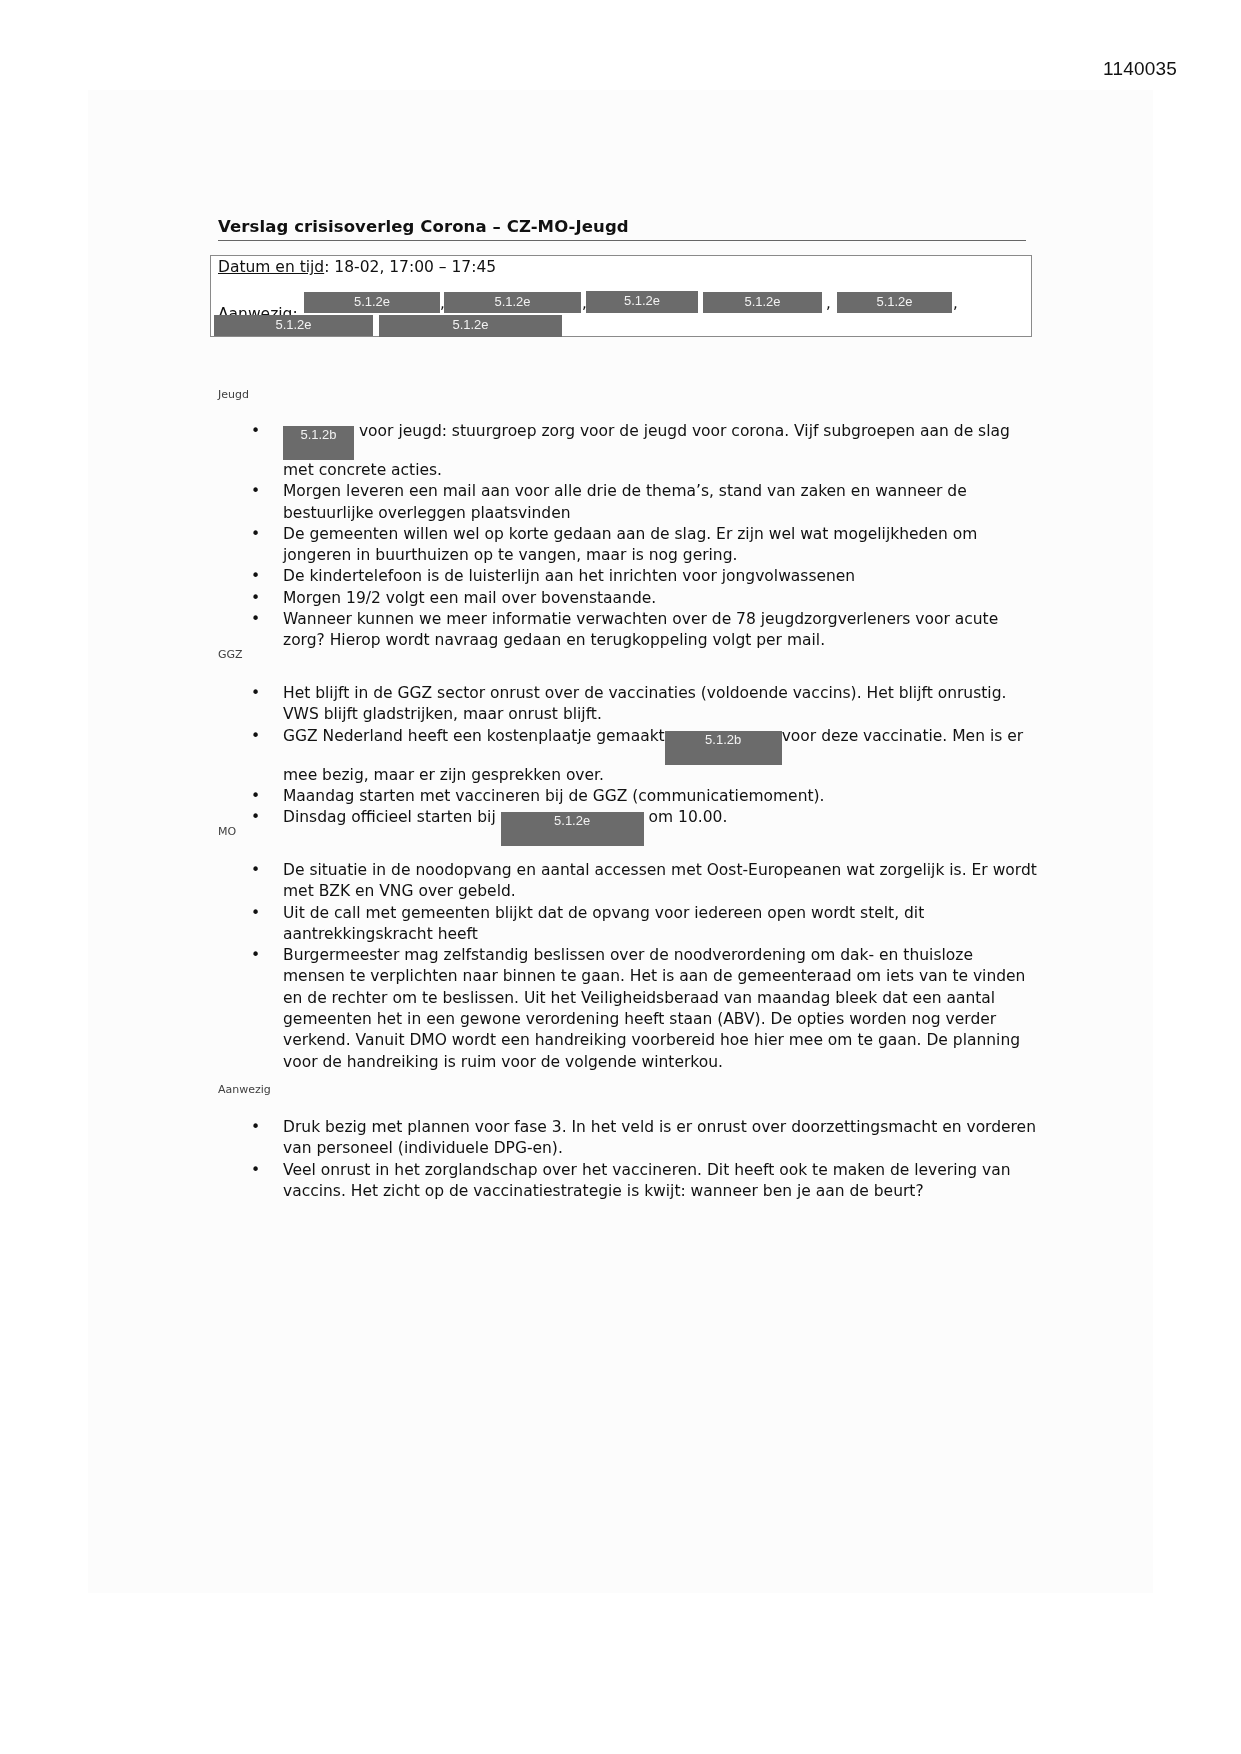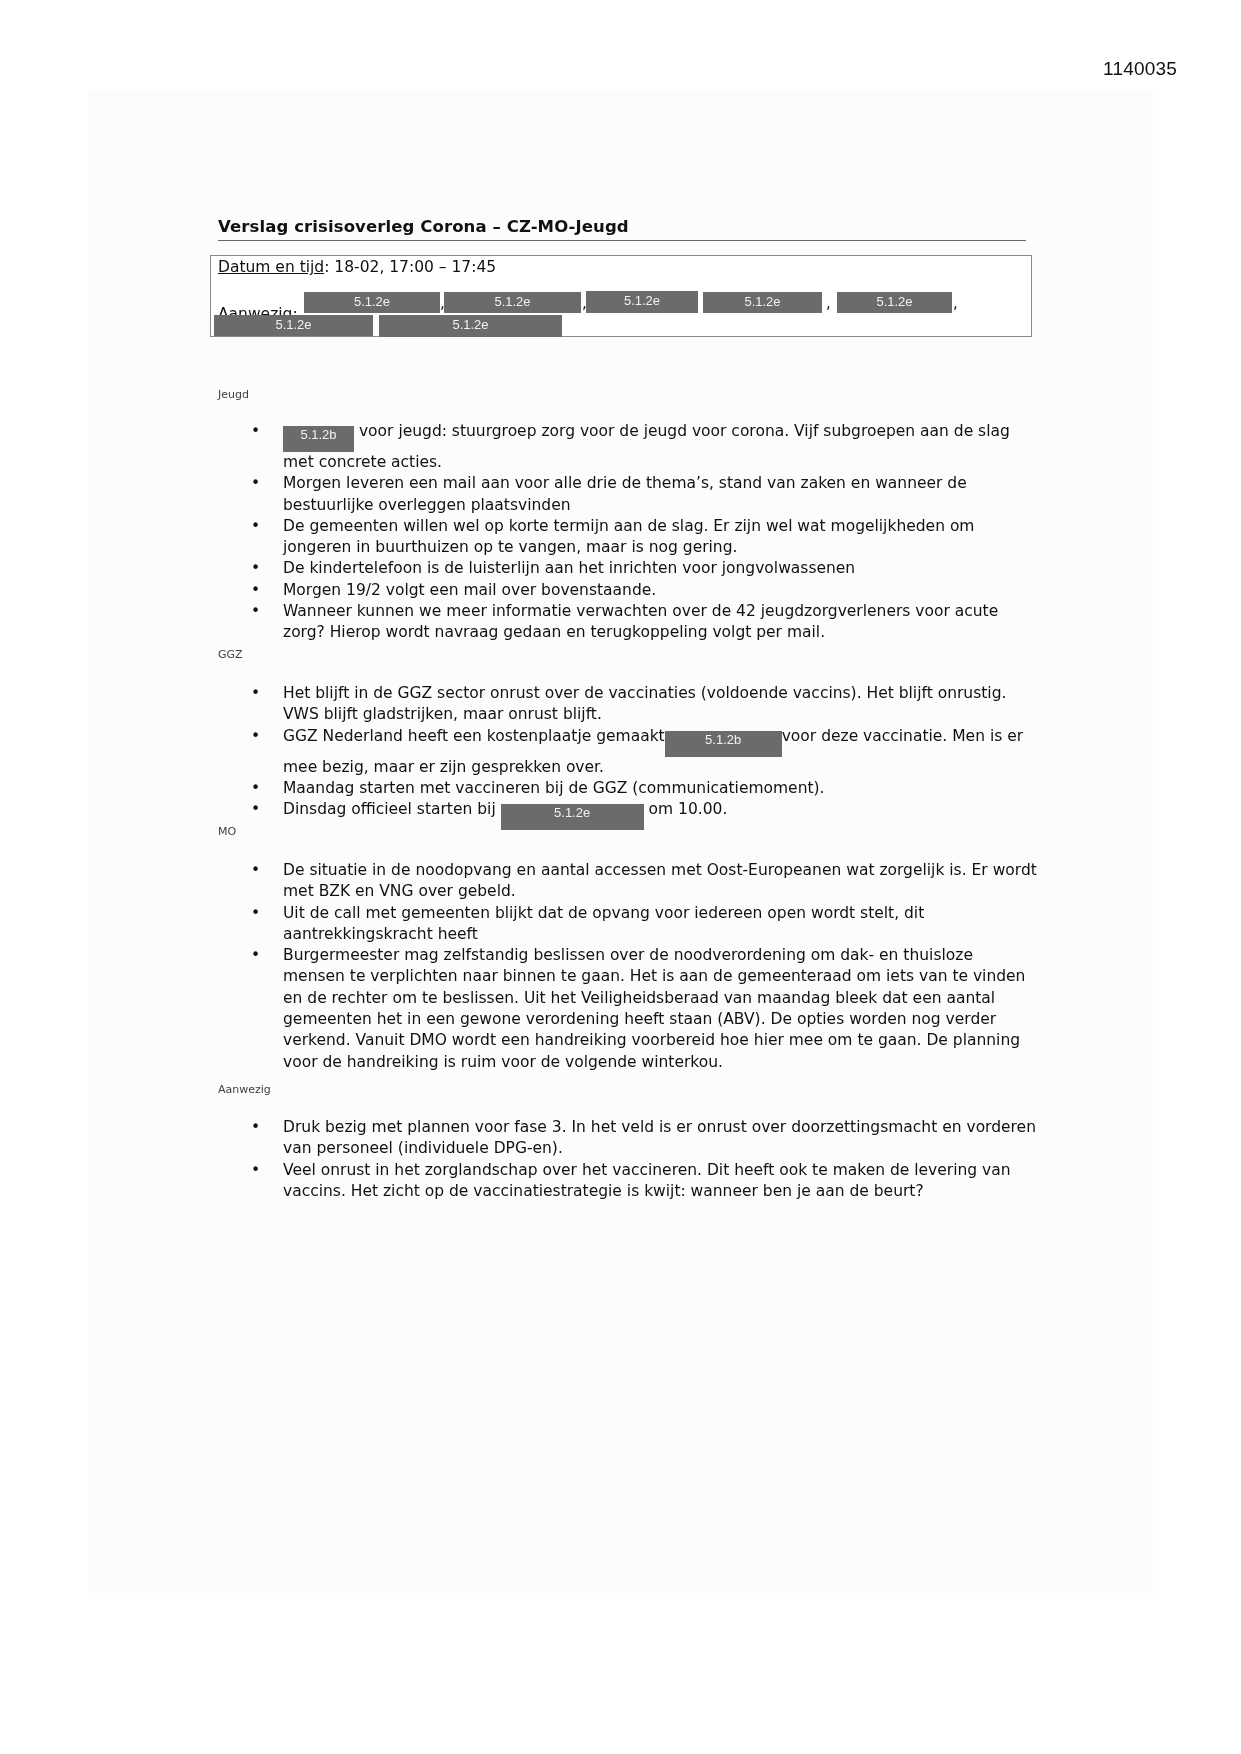--- a/index.html
+++ b/index.html
@@ -108,21 +108,21 @@
       top: 0;
     }
     .inline-redact {
       display: inline-block;
       background: #6b6b6b;
       color: #f2f2f2;
       font-family: "Liberation Sans", sans-serif;
       font-size: 13px;
       text-align: center;
       vertical-align: -3px;
-      height: 26px;
+      height: 34px;
       line-height: 18px;
     }
   </style>
 </head>
 <body>
 
 <div class="page-area"></div>
 
 <div class="doc-number">1140035</div>
 
@@ -156,33 +156,33 @@
     <span class="dot">•</span>
     <span class="inline-redact" style="width:71px;">5.1.2b</span>
     <span>voor jeugd: stuurgroep zorg voor de jeugd voor corona. Vijf subgroepen aan de slag met concrete acties.</span>
   </li>
   <li class="bullet">
     <span class="dot">•</span>
     <span>Morgen leveren een mail aan voor alle drie de thema’s, stand van zaken en wanneer de bestuurlijke overleggen plaatsvinden</span>
   </li>
   <li class="bullet">
     <span class="dot">•</span>
-    <span>De gemeenten willen wel op korte termijn aan de slag. Er zijn wel wat mogelijkheden om jongeren in buurthuizen op te vangen, maar is nog gering.</span>
+    <span>De gemeenten willen wel op korte gedaan aan de slag. Er zijn wel wat mogelijkheden om jongeren in buurthuizen op te vangen, maar is nog gering.</span>
   </li>
   <li class="bullet">
     <span class="dot">•</span>
     <span>De kindertelefoon is de luisterlijn aan het inrichten voor jongvolwassenen</span>
   </li>
   <li class="bullet">
     <span class="dot">•</span>
     <span>Morgen 19/2 volgt een mail over bovenstaande.</span>
   </li>
   <li class="bullet">
     <span class="dot">•</span>
-    <span>Wanneer kunnen we meer informatie verwachten over de 42 jeugdzorgverleners voor acute zorg? Hierop wordt navraag gedaan en terugkoppeling volgt per mail.</span>
+    <span>Wanneer kunnen we meer informatie verwachten over de 78 jeugdzorgverleners voor acute zorg? Hierop wordt navraag gedaan en terugkoppeling volgt per mail.</span>
   </li>
 </ul>
 
 <div class="section-heading" style="top:648px;">GGZ</div>
 <ul class="bullet-list" style="top:683px;">
   <li class="bullet">
     <span class="dot">•</span>
     <span>Het blijft in de GGZ sector onrust over de vaccinaties (voldoende vaccins). Het blijft onrustig. VWS blijft gladstrijken, maar onrust blijft.</span>
   </li>
   <li class="bullet">

